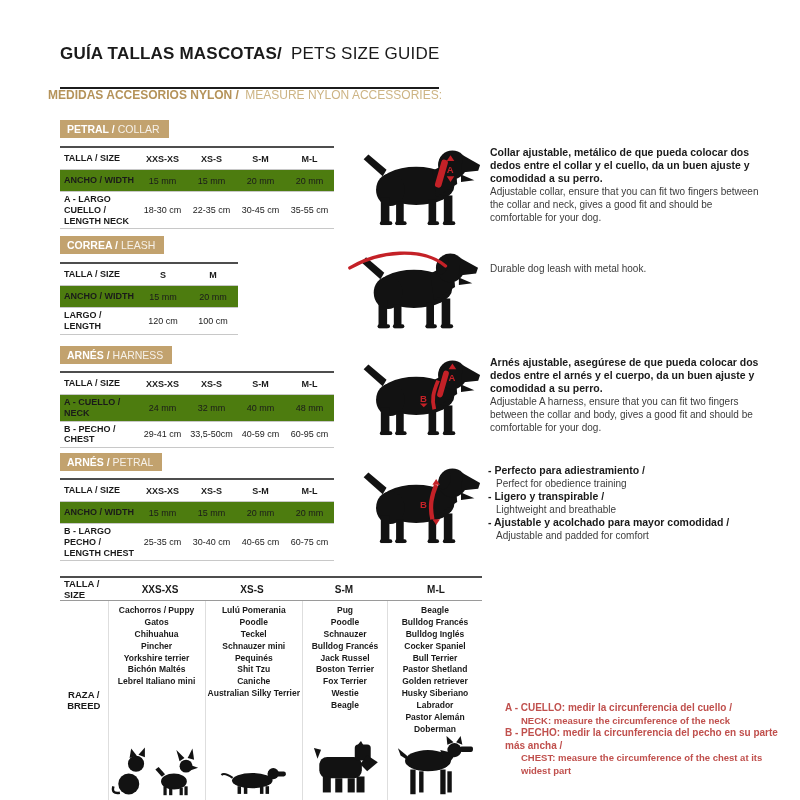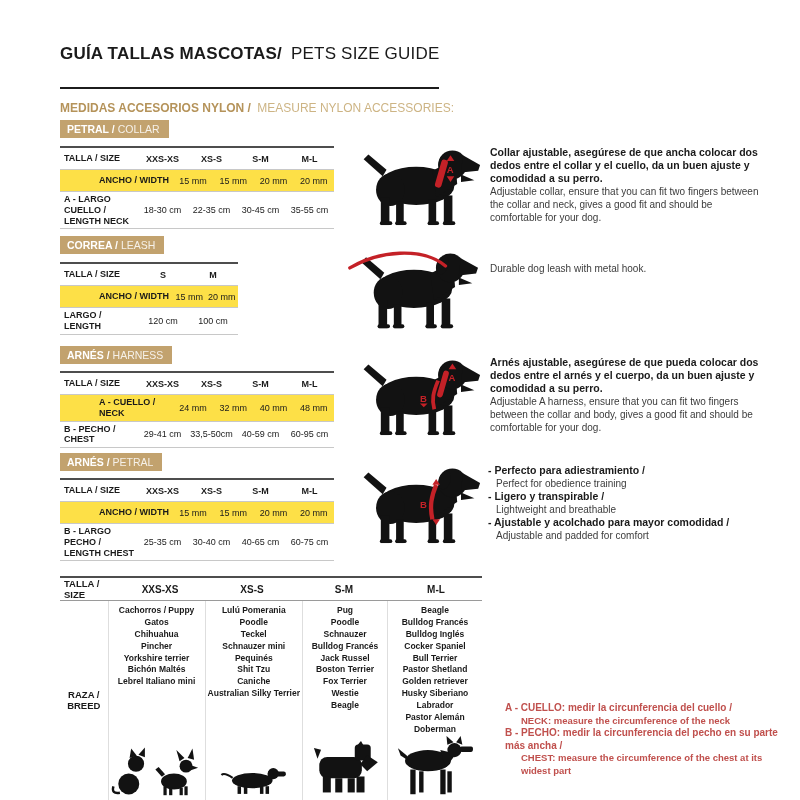--- a/index.html
+++ b/index.html
@@ -3,37 +3,37 @@
 <meta charset="utf-8">
 <style>
   html,body{margin:0;padding:0;}
   body{width:800px;height:800px;background:#ffffff;font-family:"Liberation Sans",sans-serif;color:#1a1a1a;position:relative;overflow:hidden;}
   .abs{position:absolute;}
 
   
   .title{left:60px;top:44px;font-size:17px;letter-spacing:.2px;border-bottom:2px solid #1c1c1c;padding-bottom:23px;white-space:nowrap;}
   .title-es{font-weight:bold;}
   .title-en{font-weight:normal;margin-left:4px;}
-  .subtitle{left:60px;top:88px;font-size:12px;white-space:nowrap;margin-top:13px;}
+  .subtitle{left:48px;top:88px;font-size:12px;white-space:nowrap;}
   .subtitle-es{font-weight:bold;color:#b5935a;}
   .subtitle-en{font-weight:normal;color:#cdb484;margin-left:3px;}
 
   
   .badge{background:#c2a26e;color:#fff;font-size:10.5px;padding:3px 9px 3px 7px;white-space:nowrap;display:inline-block;}
   .badge-es{font-weight:bold;}
   .badge-en{font-weight:normal;opacity:.85;margin-left:3px;}
 
   
   .sizetable{background:#fff;}
   .w4{width:274px;}
   .w2{width:178px;}
   .t-row{display:flex;align-items:center;border-bottom:1px solid #c8c8c8;min-height:21px;}
   .t-row.head{border-top:2px solid #4d4d4d;}
   .t-row.tall{min-height:30px;}
-  .t-row.shaded{background:#fde047;padding-left:35px;}
+  .t-row.shaded{background:#4d7c0f;}
   .t-label{width:78px;font-weight:bold;font-size:9px;line-height:1.2;padding:2px 2px 2px 4px;white-space:pre-line;box-sizing:border-box;}
   .t-vals{flex:1;display:flex;align-self:stretch;align-items:center;}
   .t-cell{flex:1;text-align:center;font-size:9px;}
   .t-head-cell{font-weight:bold;}
 
   
   .desc{width:274px;line-height:13px;}
   .desc-es{font-weight:bold;font-size:10.5px;color:#1a1a1a;}
   .desc-en{font-weight:normal;font-size:10px;color:#3c3c3c;}
 
@@ -135,21 +135,21 @@
 <svg class="dog" style="left:356px;top:140px" width="126" height="88" viewBox="0 0 132 92">
   <use href="#dog"></use>
   <g>
     <rect x="86" y="20" width="7" height="30" rx="3" fill="#c42127" transform="rotate(16 89 35)"></rect>
     <polygon points="99,16 95,22 103,22" fill="#c42127"></polygon>
     <text x="95" y="34" class="mark">A</text>
     <polygon points="99,44 95,38 103,38" fill="#c42127"></polygon>
   </g>
 </svg>
 <div class="abs desc" style="left:490px;top:146px">
-  <div class="desc-es">Collar ajustable, asegúrese de que ancha colocar dos dedos entre el collar y el cuello, da un buen ajuste y comodidad a su perro.</div>
+  <div class="desc-es">Collar ajustable, metálico de que pueda colocar dos dedos entre el collar y el cuello, da un buen ajuste y comodidad a su perro.</div>
   <div class="desc-en">Adjustable collar, ensure that you can fit two fingers between the collar and neck, gives a good fit and should be comfortable for your dog.</div>
 </div>
 
 <div class="abs badge" style="left:60px;top:236px">
   <span class="badge-es">CORREA /</span><span class="badge-en">LEASH</span>
 </div>
 <div class="abs sizetable w2" style="left:60px;top:262px">
   <div class="t-row head">
     <div class="t-label">TALLA / SIZE</div>
     <div class="t-vals">

